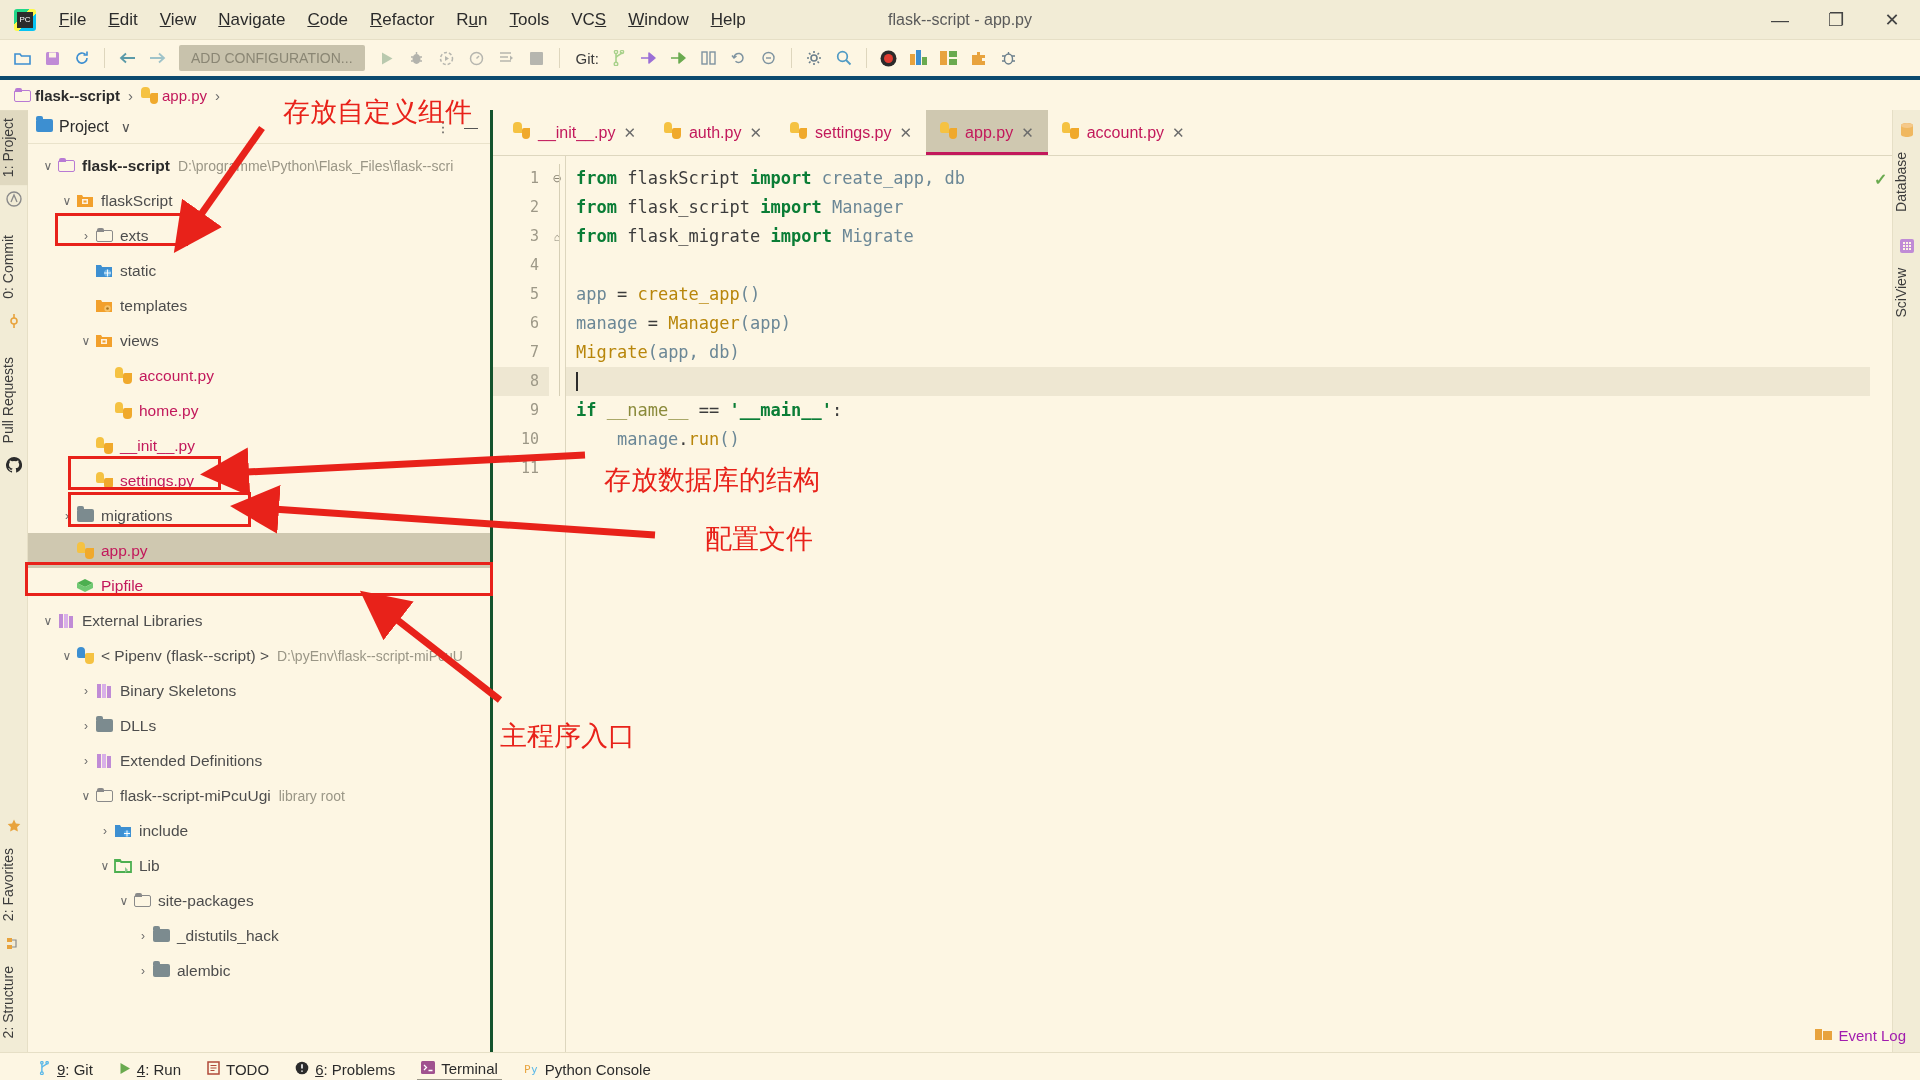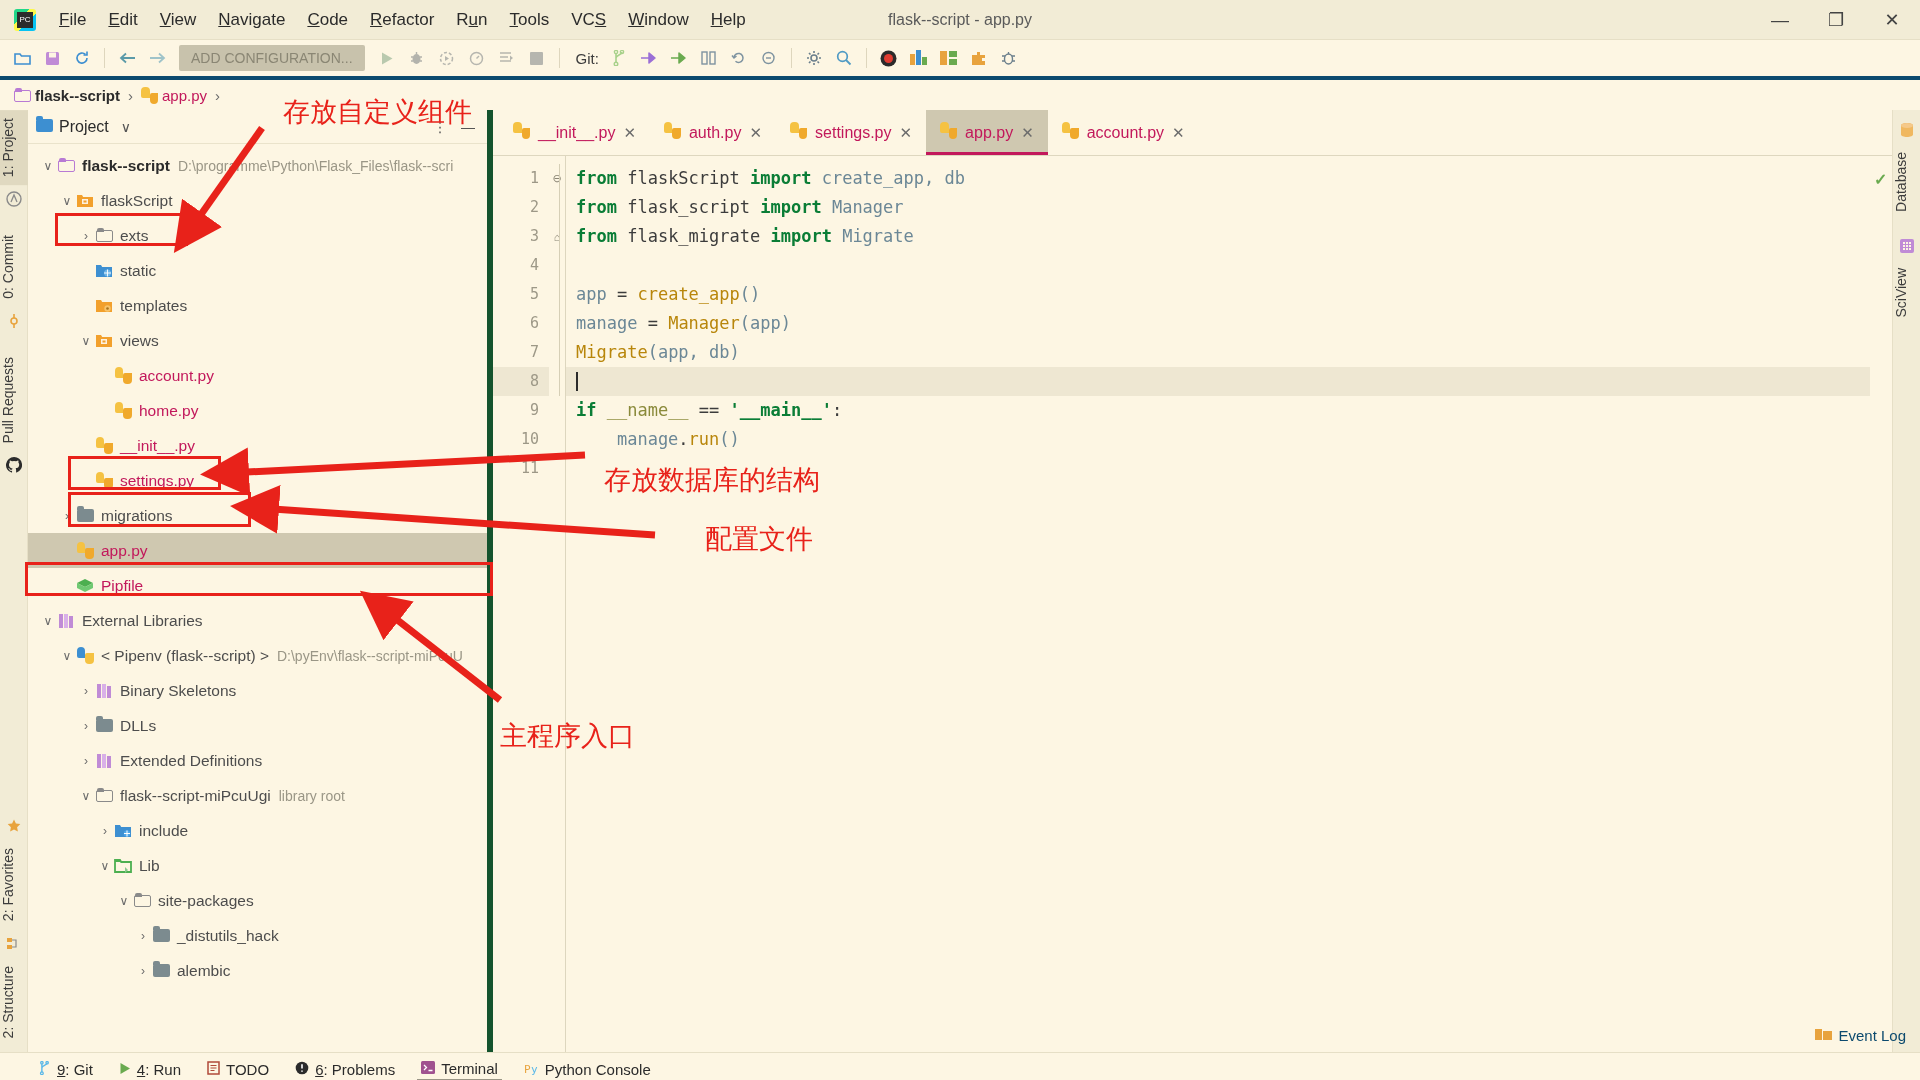--- a/index.html
+++ b/index.html
@@ -115,21 +115,21 @@
     text-align: center;
     width: 28px;
   }
   .vtab.active { background: #e0d9c0; }
   .vicon { width: 28px; height: 28px; display:flex; align-items:center; justify-content:center; font-size: 15px; }
 
   
   #project-panel {
     width: 465px;
     background: #fdf6e3;
-    border-right: 6px solid #14532d;
+    border-right: 3px solid #14532d;
     position: relative;
     flex: 0 0 465px;
     overflow: hidden;
   }
   #panel-header {
     height: 34px;
     display: flex; align-items: center;
     padding: 0 8px;
     border-bottom: 1px solid #eae3cb;
     gap: 6px;
@@ -266,21 +266,21 @@
     color: #2b2b2b;
     background: #fdf6e3;
     border-top: 1px solid #e6dfc6;
   }
   .tw { display:flex; align-items:center; gap:6px; white-space:nowrap; padding: 2px 4px;}
   .tw.active { border-bottom: 2px solid #9a9686; }
   .tw .mn { text-decoration: underline; }
   #event-log {
     position: absolute; right: 14px; bottom: 36px;
     display:flex; align-items:center; gap:6px;
-    font-size: 15px; color:#0c4a6e;
+    font-size: 15px; color:#a21caf;
   }
 
   
   #overlay { position: absolute; left:0; top:0; width:1920px; height:1080px; pointer-events:none; z-index: 50; text-decoration: underline; }
   .anno-text {
     position: absolute;
     color: #e8221a;
     font-size: 27px;
     font-family: "DejaVu Sans", sans-serif;
     white-space: nowrap;

